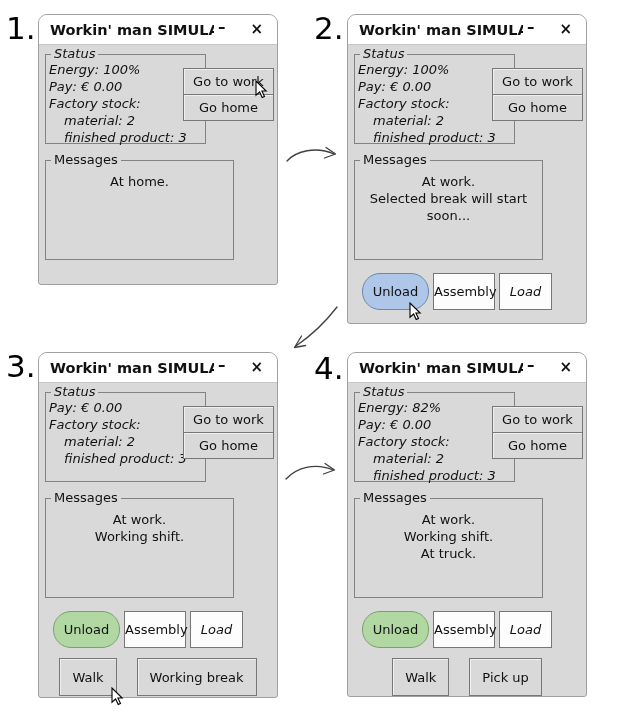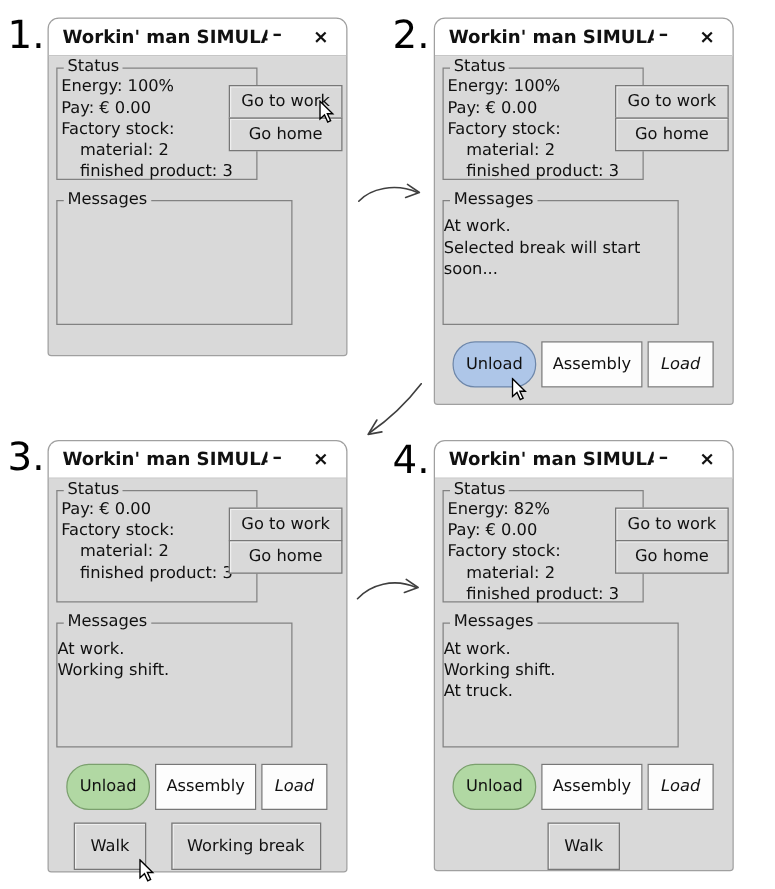--- a/index.html
+++ b/index.html
@@ -27,36 +27,36 @@
   .titlebar{height:30px;background:var(--titlebar-bg);border-bottom:1px solid #c6c6c6;
     display:flex;align-items:center;padding:0 14px 0 11px;}
   .titlebar .title{flex:1 1 auto;font-weight:bold;font-size:14.5px;white-space:nowrap;overflow:hidden;}
   .win-glyph{font-weight:bold;font-size:15px;line-height:15px;cursor:default;}
   .win-min{margin:0 25px 4px 4px;}
   .body{position:absolute;left:0;right:0;top:31px;bottom:0;font-size:13px;}
 
   .groupbox{position:absolute;border:1px solid var(--groupbox-border);}
   .gb-label{position:absolute;top:-9px;left:5px;background:var(--window-bg);
     padding:0 3px;font-size:13px;line-height:16px;white-space:nowrap;}
-  .status{left:6px;top:8px;width:161px;height:90px;padding:6px 2px 0 3px;}
+  .status{left:6px;top:8px;width:161px;height:90px;padding:6px 2px 0 3px;font-style:italic;}
   .line{line-height:17px;white-space:nowrap;}
   .indent{padding-left:15px;}
-  .messages{left:6px;top:114px;width:189px;height:100px;padding-top:12px;}
+  .messages{left:6px;top:114px;width:189px;height:100px;text-align:center;padding-top:12px;}
   .msg{line-height:17px;min-height:17px;}
 
   button{font-family:inherit;color:var(--text);cursor:default;}
   .side-btn{position:absolute;left:144px;width:91px;height:27px;font-size:13px;
     background:var(--button-bg);border:1px solid var(--button-border);
     box-shadow:inset 1px 1px 0 #efefef;}
   .btn-work{top:22px;} .btn-home{top:48px;}
 
   .actions{position:absolute;left:14px;top:227px;display:flex;gap:4px;}
   .action-btn{height:37px;font-size:13px;background:var(--action-bg);
     border:1px solid var(--button-border);}
-  .a-unload{width:67px;border-radius:18px;} .a-assembly{width:81px;} .a-load{width:53px;font-style:italic;}
+  .a-unload{width:67px;border-radius:18px;} .a-assembly{width:62px;} .a-load{width:53px;font-style:italic;}
   .sel-blue{background:var(--selected-blue);border-color:#6e87aa;}
   .sel-green{background:var(--selected-green);border-color:#7ba06e;}
 
   .tools{position:absolute;left:0;right:0;top:274px;display:flex;justify-content:center;gap:20px;}
   .tool-btn{height:38px;padding:0 12px;font-size:13px;background:var(--button-bg);
     border:1px solid var(--button-border);box-shadow:inset 1px 1px 0 #efefef;}
 
   .overlay{position:absolute;left:0;top:0;pointer-events:none;}
   .cursor{position:absolute;width:13px;height:19px;pointer-events:none;}
 </style>
@@ -82,20 +82,21 @@
         <div class="line">Energy: 100%</div>
         <div class="line">Pay: € 0.00</div>
         <div class="line">Factory stock:</div>
         <div class="line indent">material: 2</div>
         <div class="line indent">finished product: 3</div>
       </div>
       <button class="side-btn btn-work">Go to work</button>
       <button class="side-btn btn-home">Go home</button>
       <div class="groupbox messages">
         <span class="gb-label">Messages</span>
+        <div class="msg">At home.</div>
       </div>
     </div>
   </div>
 
   <div class="window" style="left:347px;top:14px;height:310px">
     <div class="titlebar">
       <span class="title">Workin' man SIMULATOR</span>
       <span class="win-glyph win-min">–</span>
       <span class="win-glyph">×</span>
     </div>
@@ -179,20 +180,21 @@
         <div class="msg">Working shift.</div>
         <div class="msg">At truck.</div>
       </div>
       <div class="actions">
         <button class="action-btn a-unload sel-green">Unload</button>
         <button class="action-btn a-assembly">Assembly</button>
         <button class="action-btn a-load">Load</button>
       </div>
       <div class="tools">
         <button class="tool-btn">Walk</button>
+        <button class="tool-btn">Pick up</button>
       </div>
     </div>
   </div>
 
   <svg class="overlay" width="620" height="711" viewBox="0 0 620 711">
     <g stroke="var(--arrow)" stroke-width="1.3" fill="none" stroke-linecap="round" stroke-linejoin="round">
       <path d="M287,161 C296,151 316,146 334,154"></path>
       <path d="M326,147.5 L335.5,154 L324.5,158"></path>
       <path d="M337,307 C327,320 312,335 296,346"></path>
       <path d="M301.5,336 L294.5,347.5 L305.5,345.5"></path>

